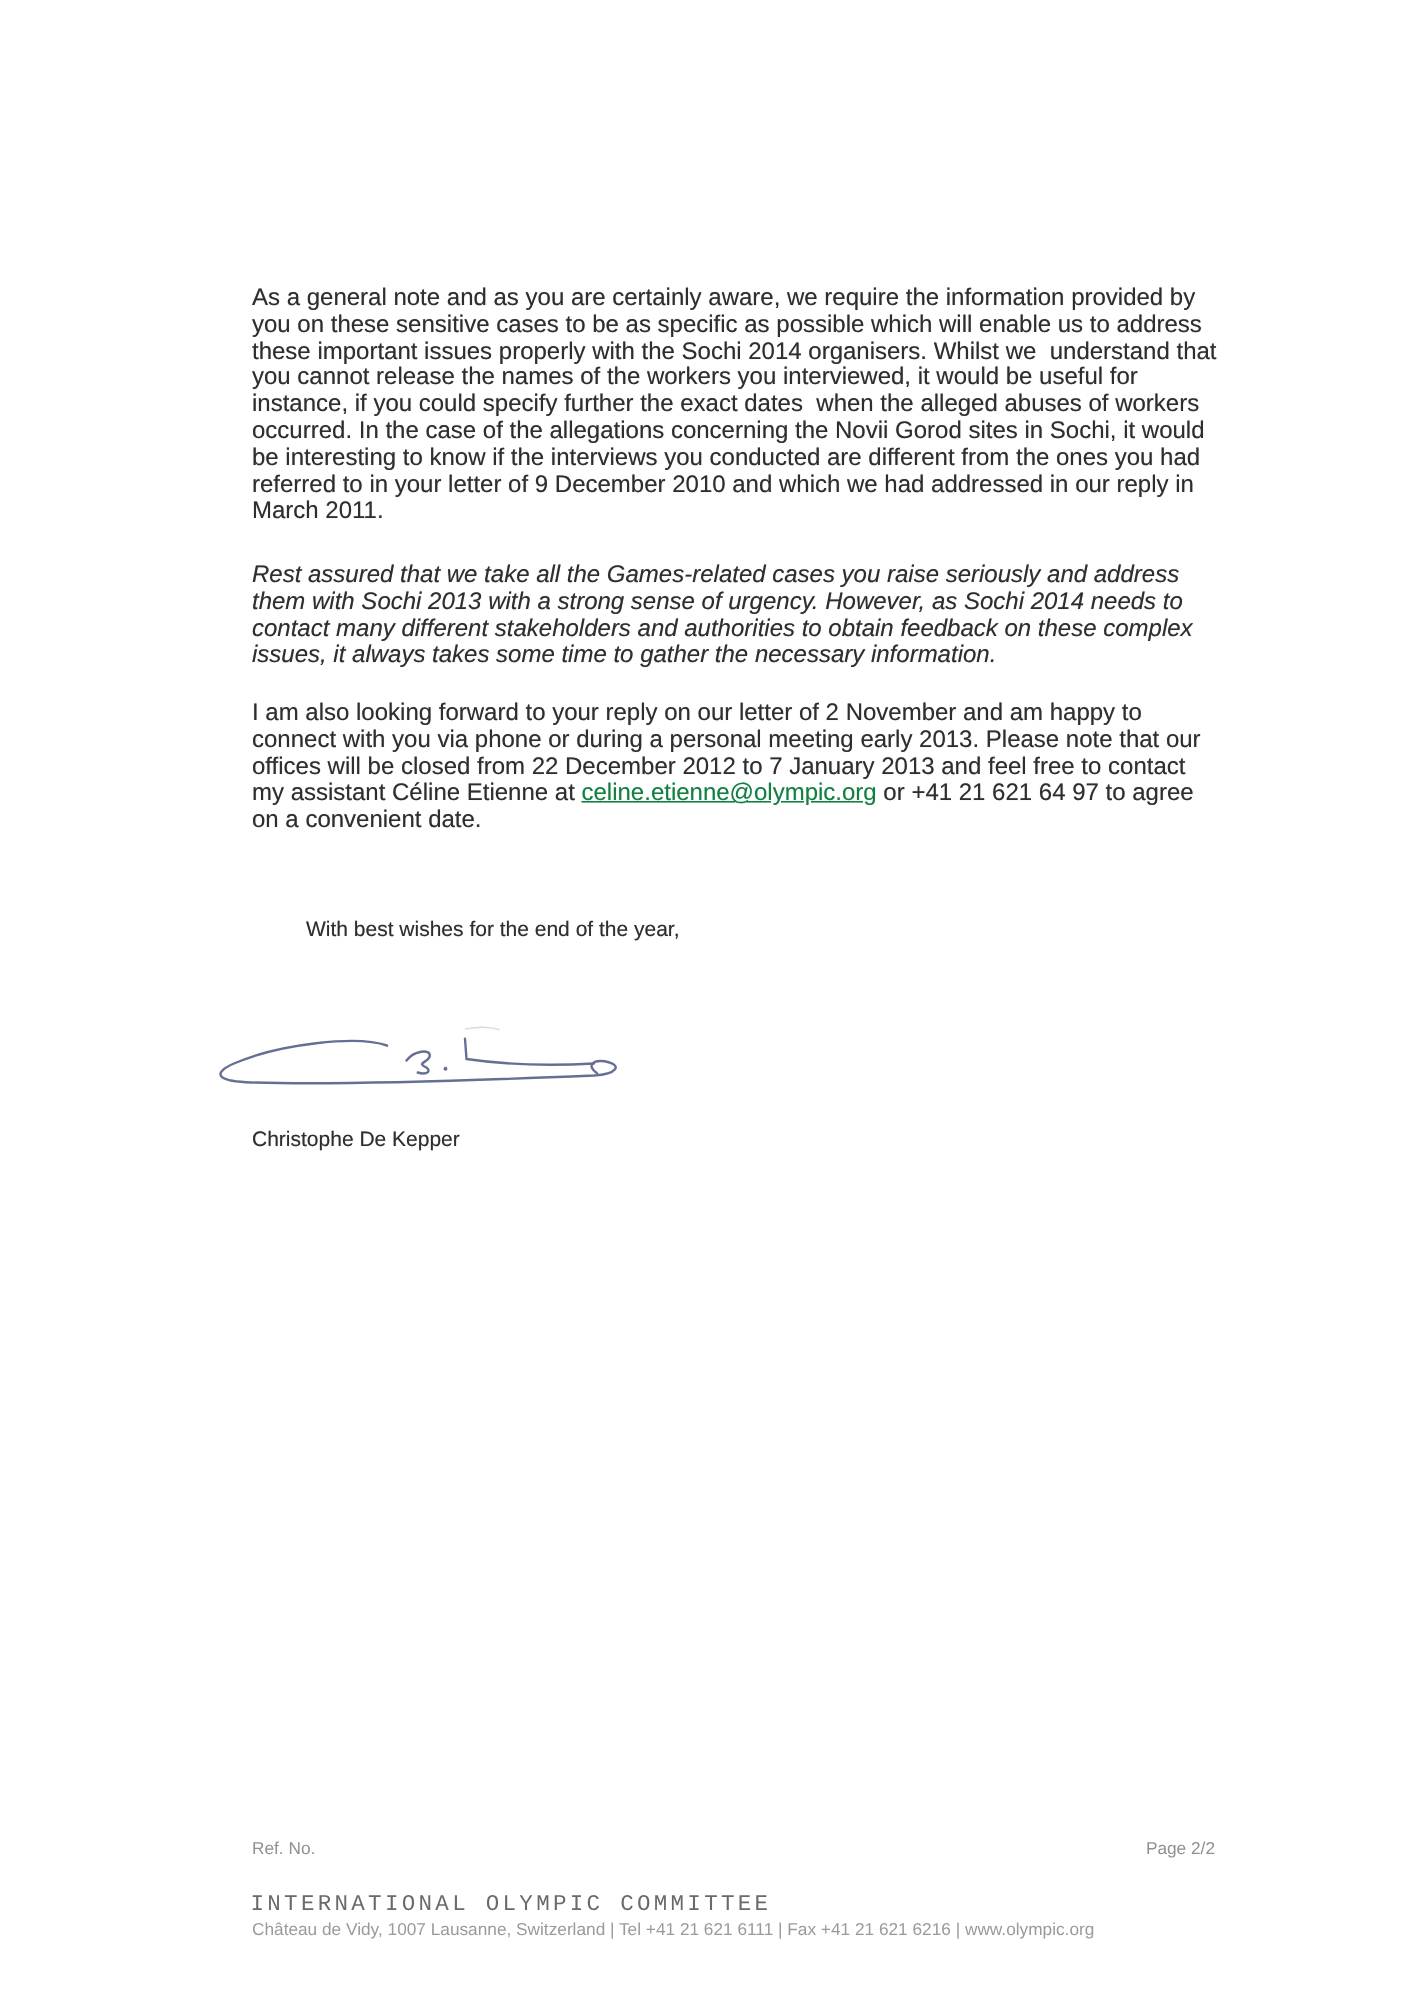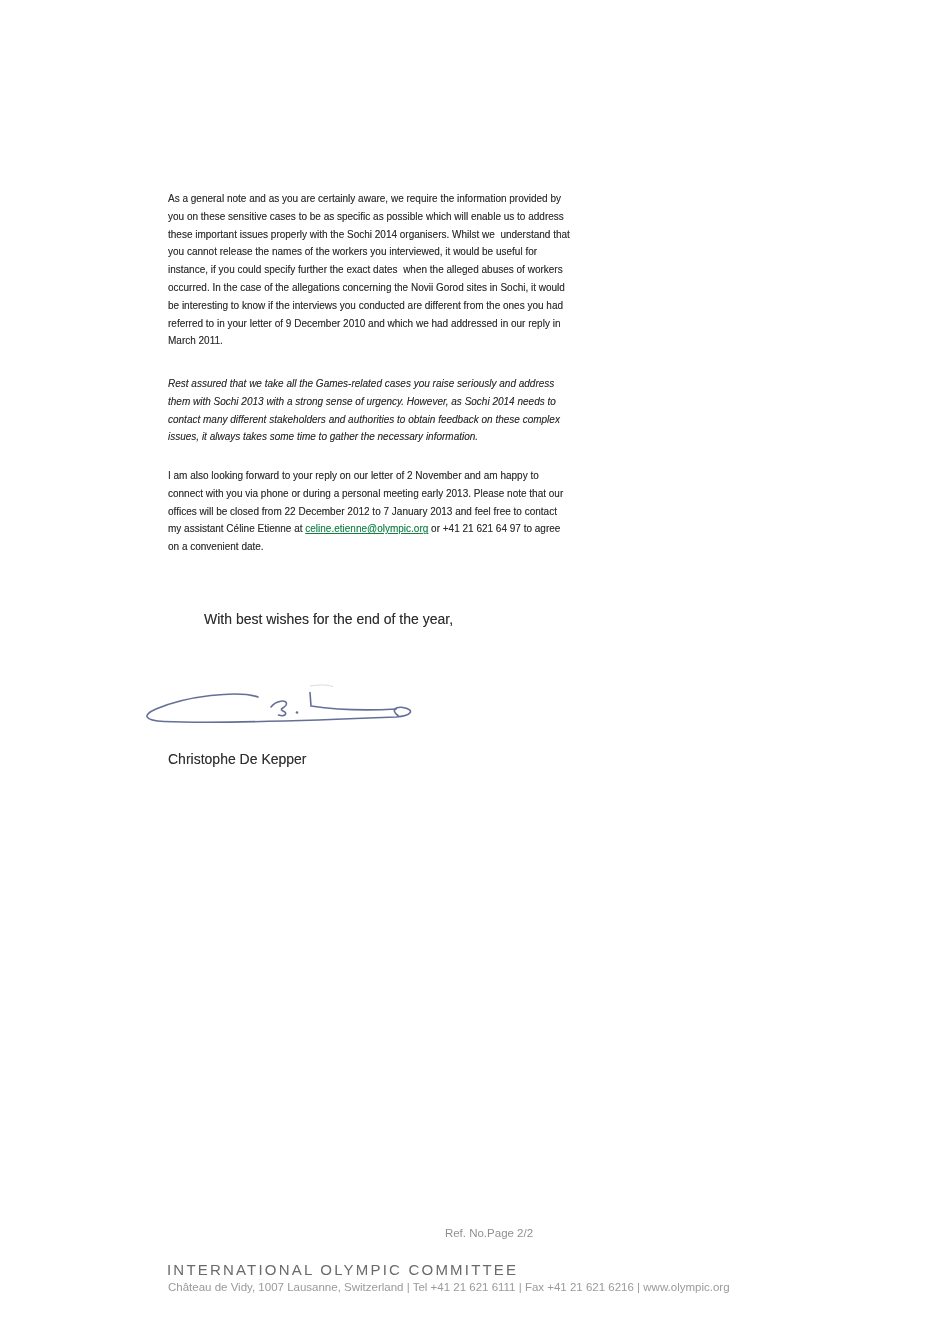--- a/index.html
+++ b/index.html
@@ -7,21 +7,21 @@
     width: 946px; height: 1339px;
     background: #ffffff;
     position: relative;
     font-family: "Liberation Sans", sans-serif;
     overflow: hidden;
   }
   .abs { position: absolute; }
   .para {
     left: 168px;
     width: 660px;
-    font-size: 10px;
+    font-size: 16px;
     line-height: 17.8px;
     color: #2e2e2e;
     text-shadow: 0 0 0.5px rgba(40,40,40,0.45);
   }
   .para div, .para .composed-line { white-space: pre; }
   .email-link {
     color: #15803d;
     text-decoration: underline;
     text-shadow: 0 0 0.5px rgba(63,159,168,0.5);
     cursor: pointer;
@@ -34,26 +34,26 @@
     margin-left: 36px;
   }
   .signature { left: 140px; top: 684px; }
   .sender-name {
     left: 168px; top: 751px;
     font-size: 14px; color: #2f2f2f;
     text-shadow: 0 0 0.5px rgba(40,40,40,0.45);
   }
   .footer-row {
     left: 168px; top: 1227px; width: 642px;
-    display: flex; justify-content: center;
+    display: flex; justify-content: space-between;
     font-size: 11.5px; color: #909090;
   }
   .org-name {
     left: 167px; top: 1261px;
-    font-family: Liberation Sans, sans-serif;
+    font-family: Liberation Mono, monospace;
     font-size: 15px; color: #6a6a6a;
     letter-spacing: 2.2px;
     white-space: pre;
   }
   .org-address {
     left: 168px; top: 1281px;
     font-size: 11.5px; color: #9a9a9a;
     white-space: pre;
   }
 </style>

